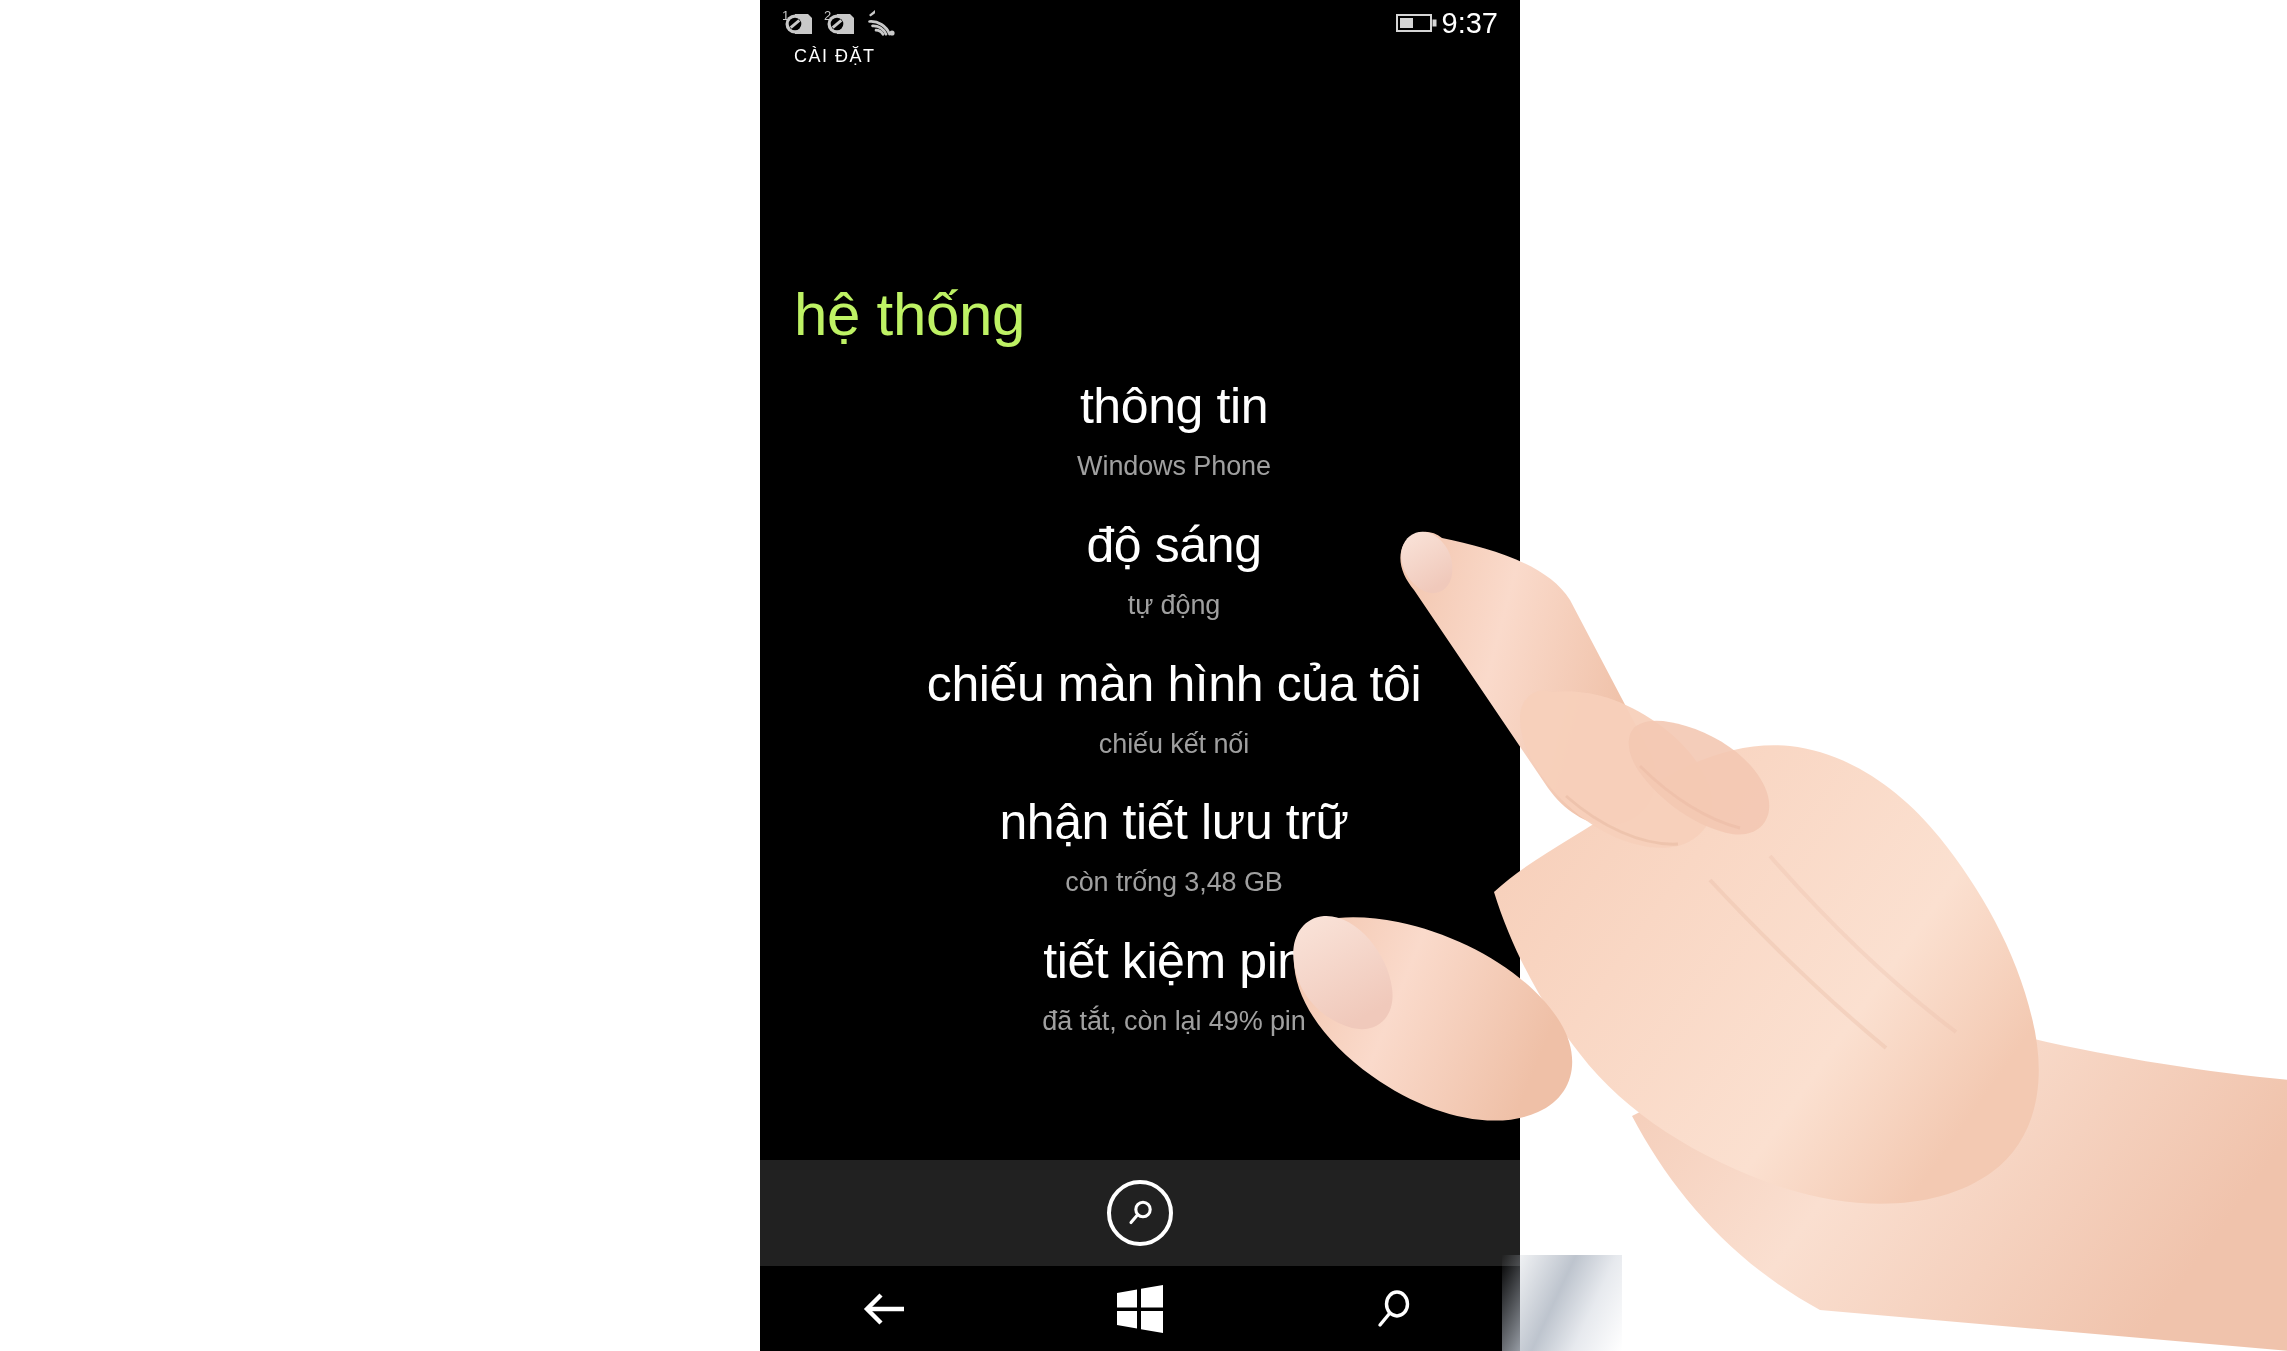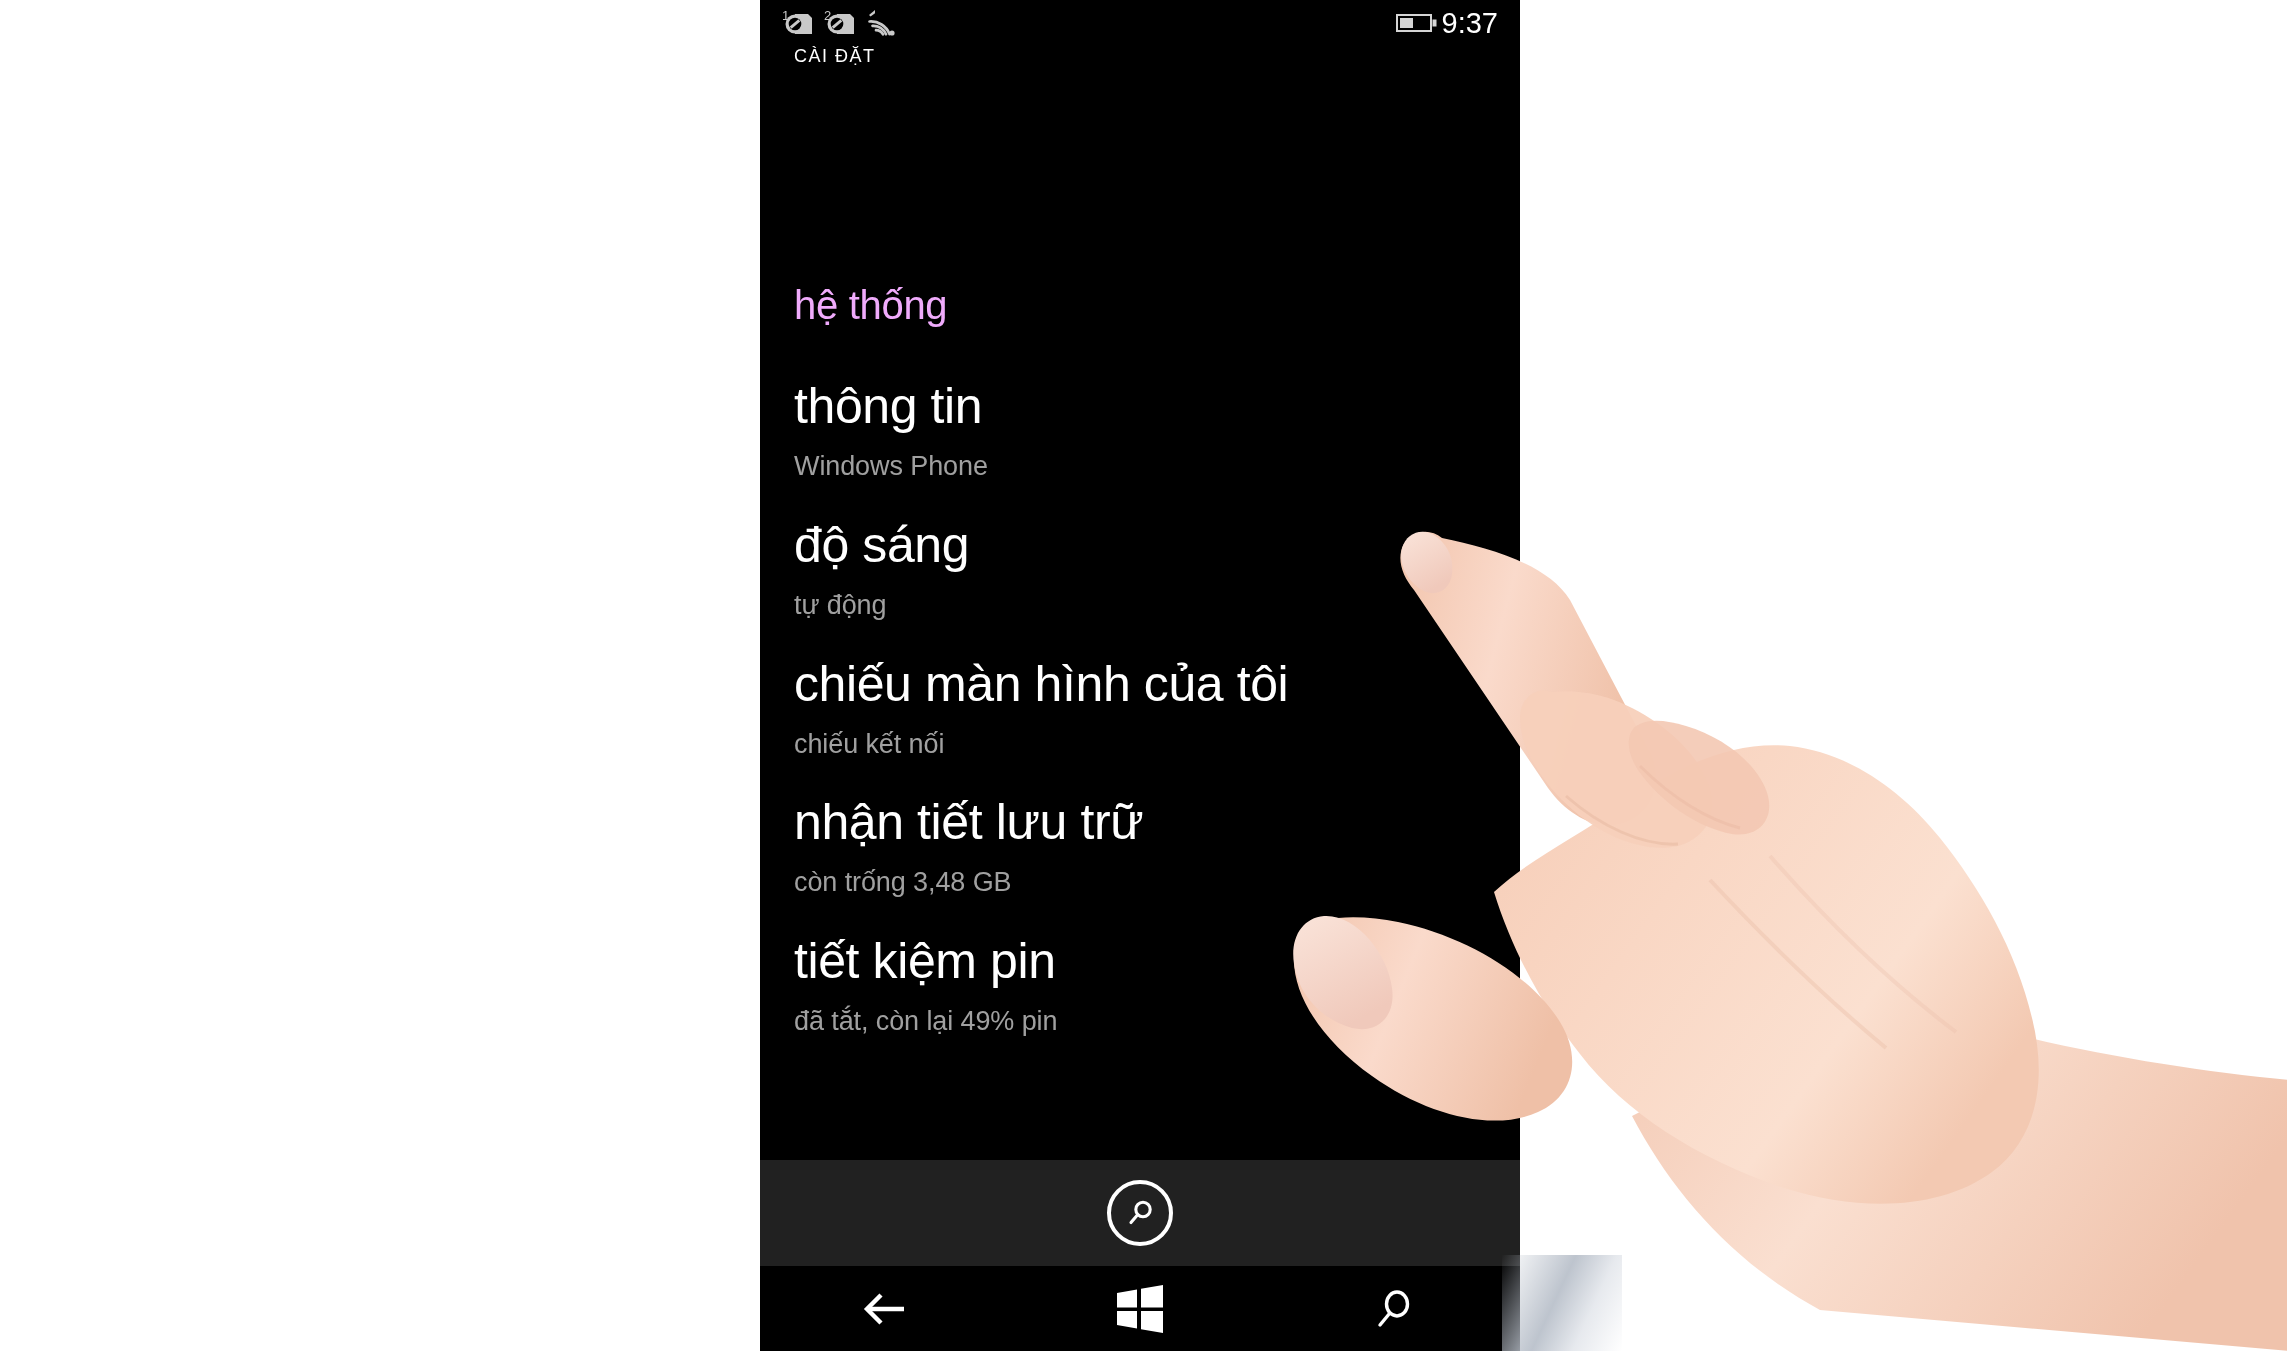--- a/index.html
+++ b/index.html
@@ -74,37 +74,38 @@
     font-size: 18px;
     letter-spacing: 1.5px;
     font-weight: 400;
   }
 
   
   #section-header {
     position: absolute;
     left: 34px;
     top: 285px;
-    color: #f0abfc;
-    font-size: 40px;
+    color: #bef264;
+    font-size: 60px;
     font-weight: 300;
     line-height: 1;
     letter-spacing: -0.3px;
   }
 
   
   #settings-list {
     position: absolute;
     left: 34px;
     top: 380px;
     width: 760px;
   }
   .setting-item {
     margin-bottom: 35px;
     white-space: nowrap;
+    text-align: center;
   }
   .setting-title {
     color: #ffffff;
     font-size: 50px;
     font-weight: 300;
     line-height: 1.06;
     letter-spacing: -0.4px;
   }
   .setting-subtitle {
     color: #a0a0a0;

